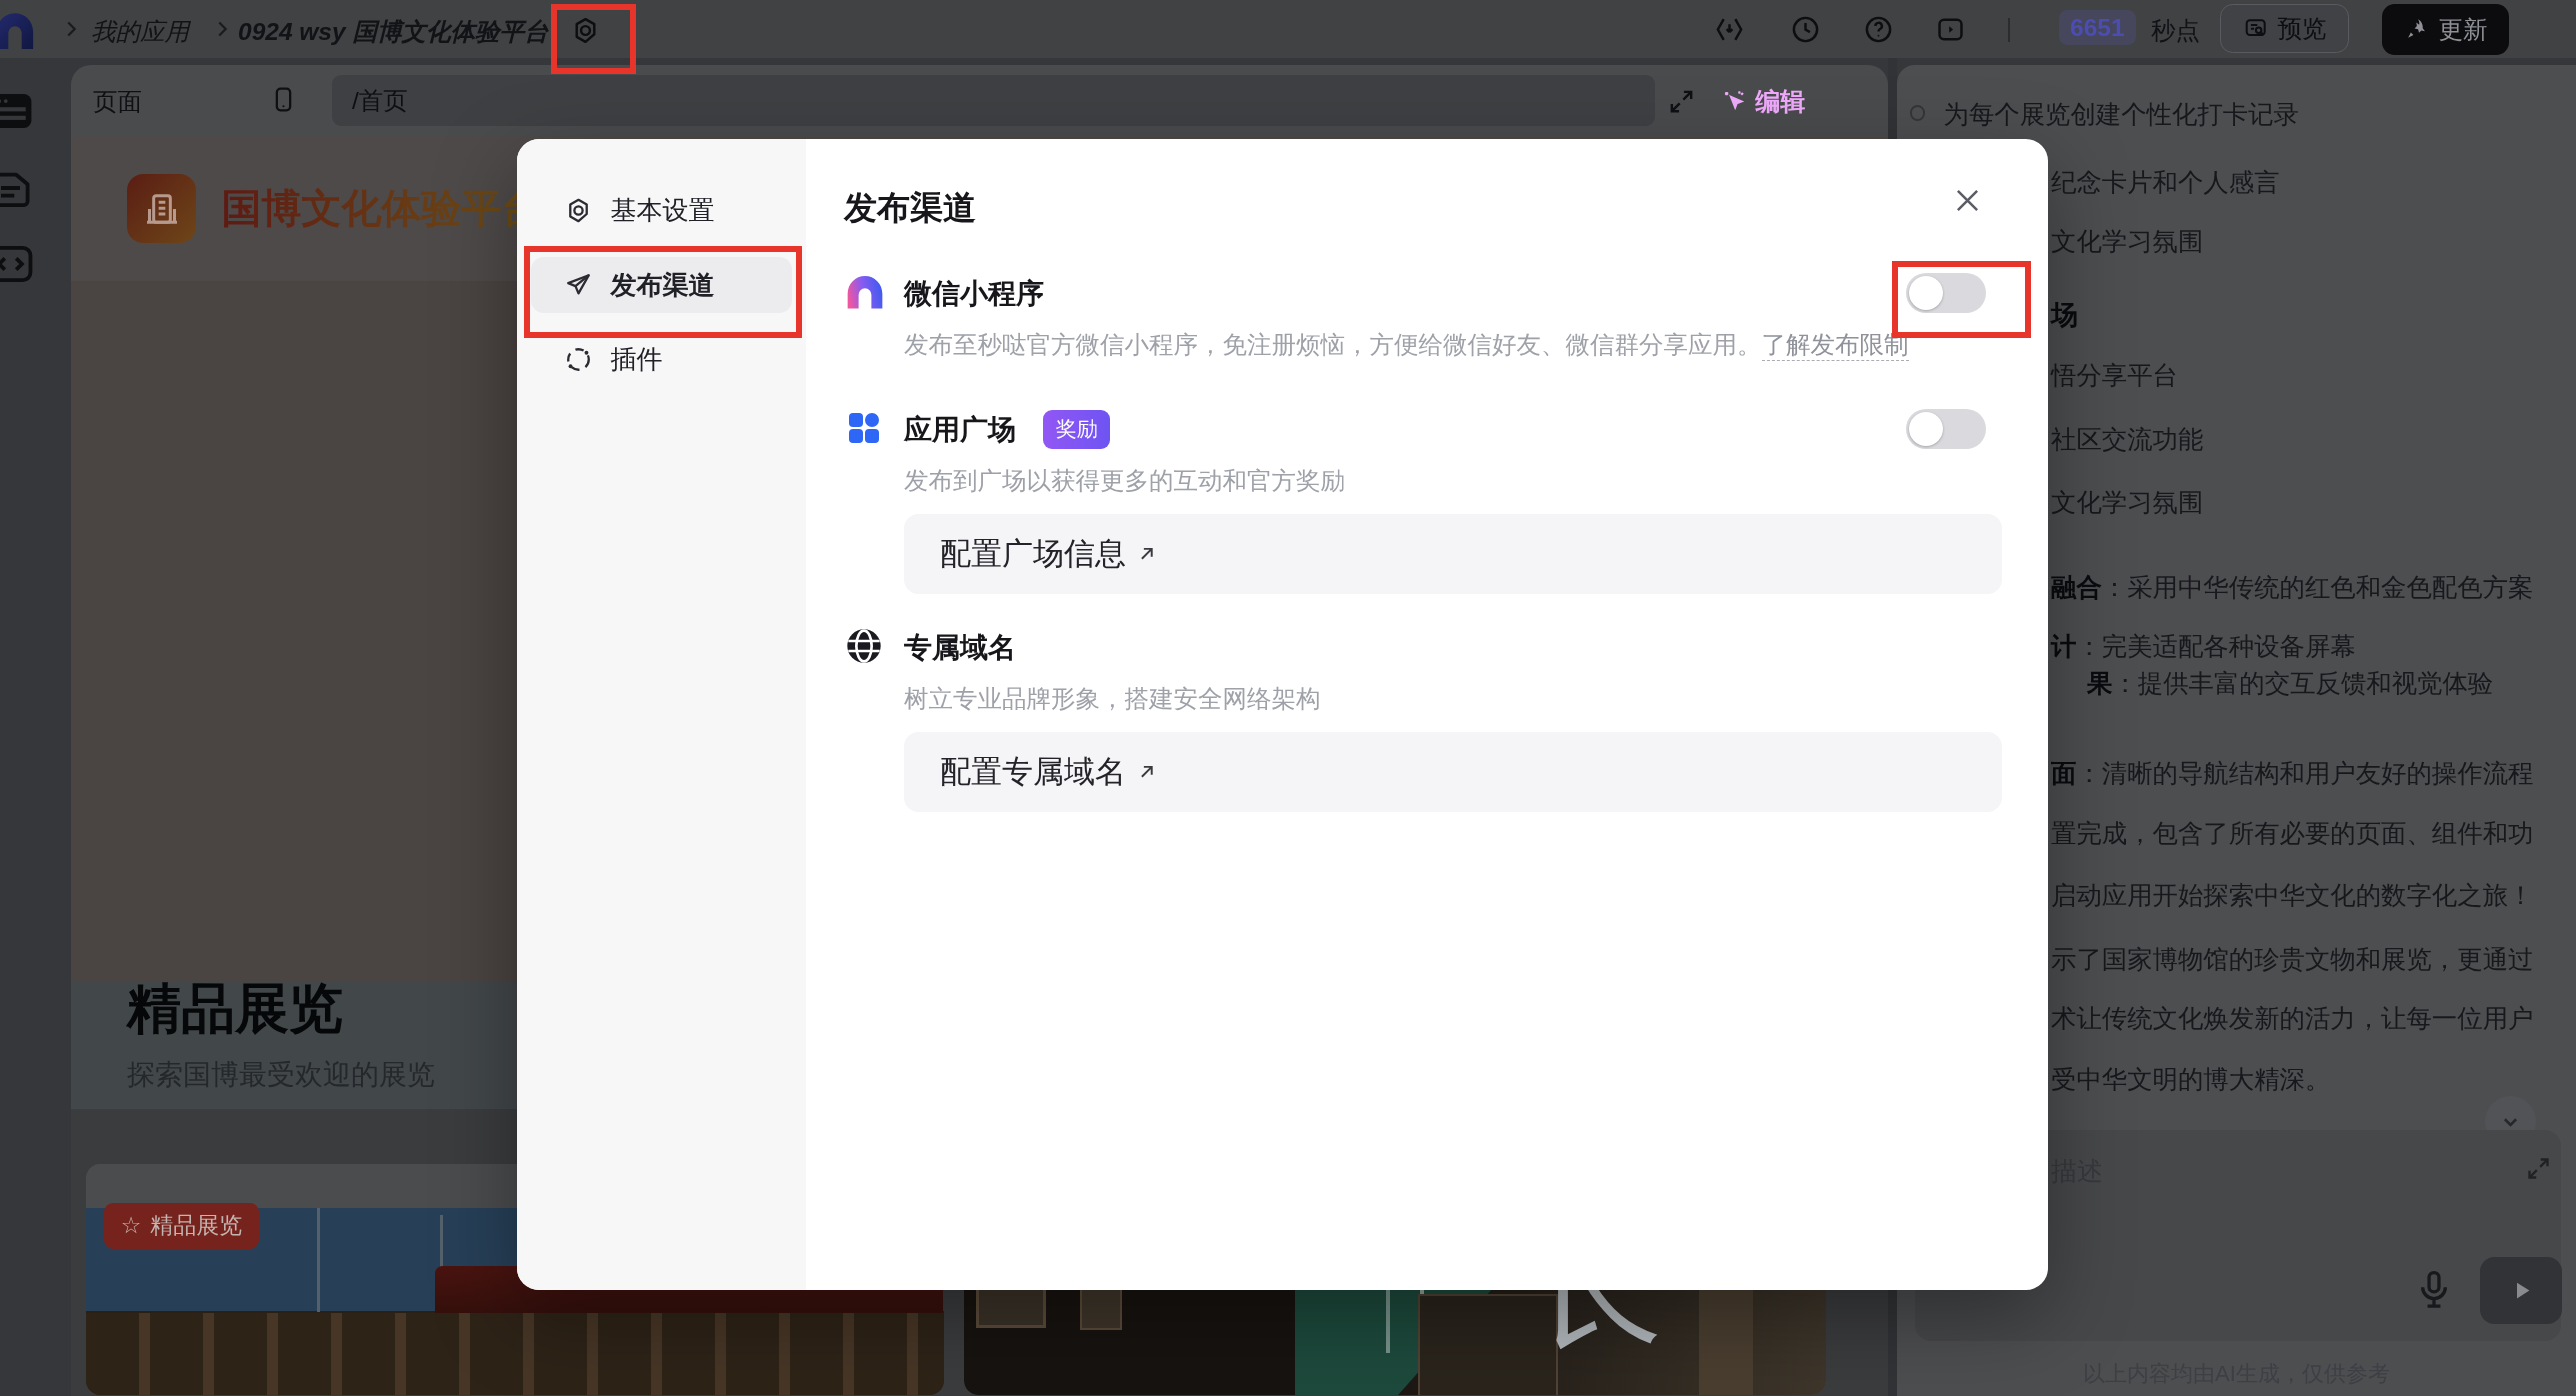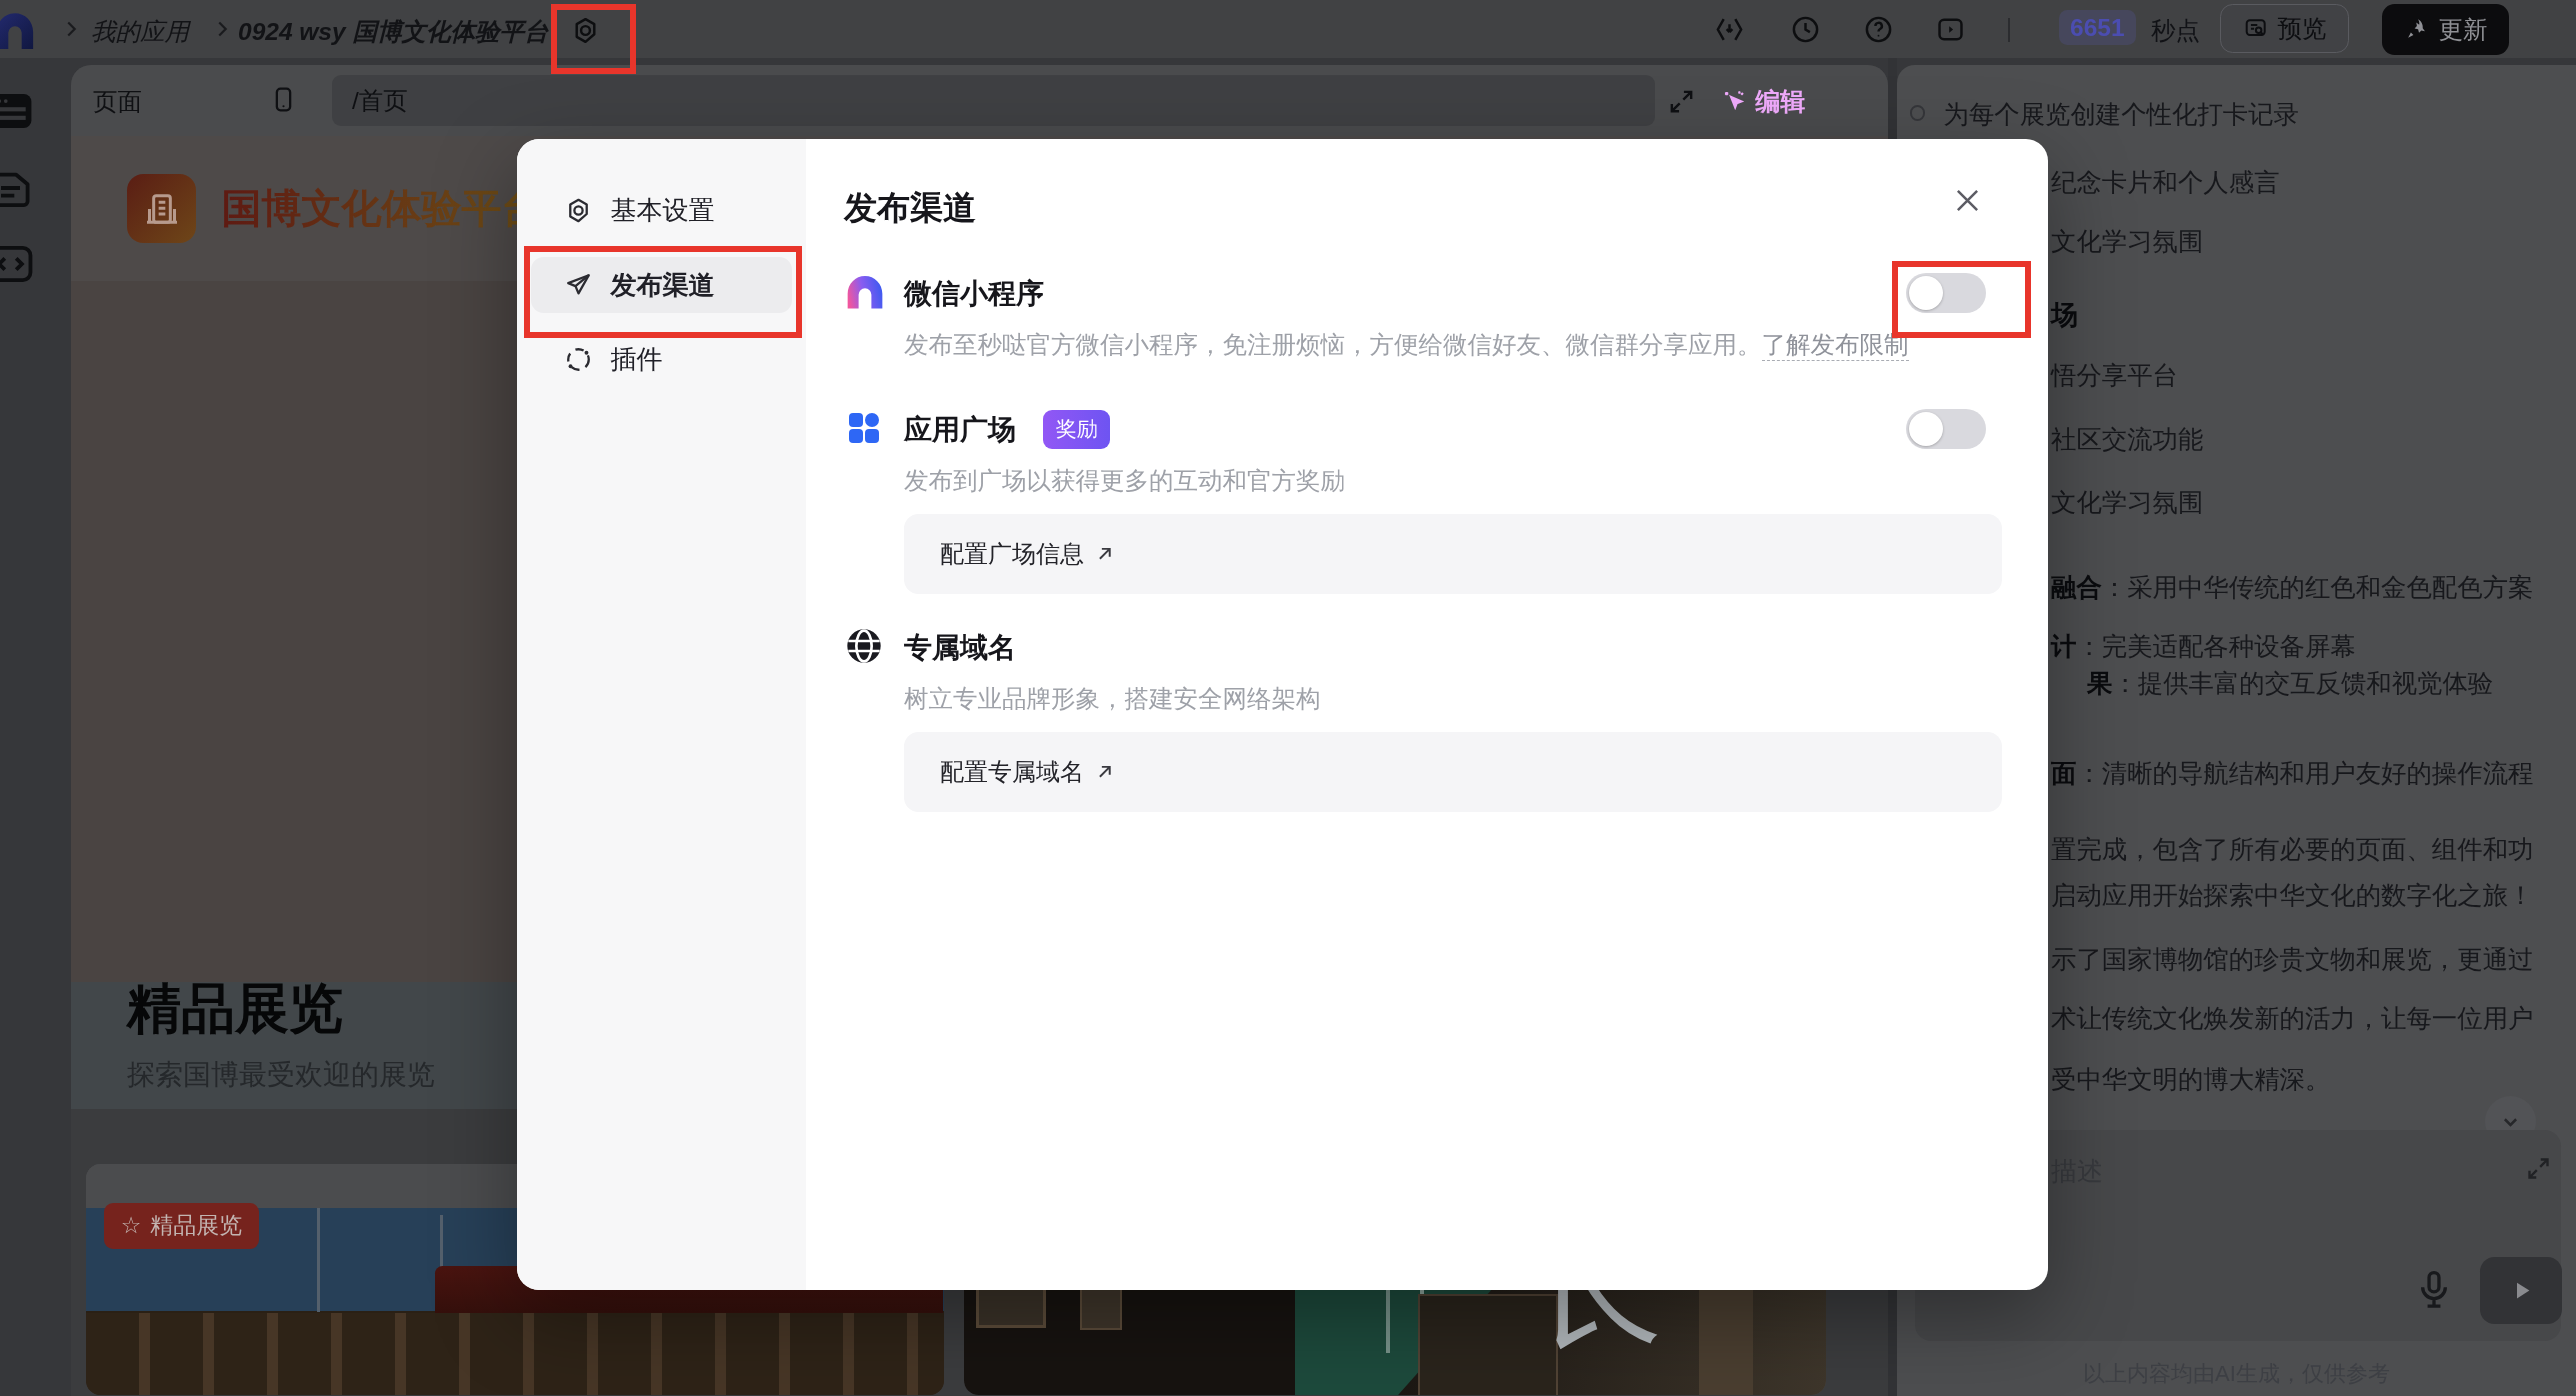--- a/index.html
+++ b/index.html
@@ -66,21 +66,21 @@
   .side-item svg{width:29px;height:29px;color:#2b2b31;}
   .side-item.active{background:#ececee;font-weight:600;}
   #modal-title{position:absolute;left:327px;top:47px;font-size:33px;font-weight:700;color:#16161b;}
   #modal-close{position:absolute;left:1434px;top:45px;width:33px;height:33px;color:#5c5c64;}
   .row-icon{position:absolute;left:327px;width:42px;height:42px;}
   .row-title{position:absolute;left:387px;font-size:28px;font-weight:600;color:#16161b;}
   .row-desc{position:absolute;left:387px;font-size:24.5px;color:#9ea1a8;white-space:nowrap;}
   .row-desc .link{color:#8f929a;border-bottom:1.8px dashed #a9acb3;padding-bottom:1.8px;}
   .toggle{position:absolute;left:1389px;width:80px;height:40px;border-radius:20px;background:#d9d9de;}
   .toggle .knob{position:absolute;left:2.7px;top:2.7px;width:34px;height:34px;border-radius:50%;background:#ffffff;box-shadow:0 0.9px 2.7px rgba(0,0,0,.25);}
-  .action-bar{position:absolute;left:387px;width:1098px;height:80px;background:#f5f5f7;border-radius:14.5px;display:flex;align-items:center;padding-left:36px;box-sizing:border-box;font-size:24px;color:#232329;gap:9px;}
+  .action-bar{position:absolute;left:387px;width:1098px;height:80px;background:#f5f5f7;border-radius:14.5px;display:flex;align-items:center;padding-left:36px;box-sizing:border-box;font-size:31px;color:#232329;gap:9px;}
   #plaza-badge{position:absolute;left:526px;background:linear-gradient(90deg,#9257f5,#6e54f2);color:#fff;font-size:21px;border-radius:9px;padding:5.4px 12.7px;}
 
   
   .anno{position:absolute;border:6.4px solid #e8352b;background:transparent;z-index:50;}
 </style>
 </head>
 <body>
 
 <div id="screen">
 
@@ -244,21 +244,21 @@
         <div class="rp-line" style="top: 101px; left: 154px;">纪念卡片和个人感言</div>
         <div class="rp-line" style="top: 160px; left: 154px;">文化学习氛围</div>
         <div class="rp-line rp-head" style="top: 232px; left: 154px;">场</div>
         <div class="rp-line" style="top: 294px; left: 154px; text-align: center;">悟分享平台</div>
         <div class="rp-line" style="top: 358px; left: 154px;">社区交流功能</div>
         <div class="rp-line" style="top: 421px; left: 154px;">文化学习氛围</div>
         <div class="rp-line" style="top: 506px; left: 154px;"><span class="b">融合</span>：采用中华传统的红色和金色配色方案</div>
         <div class="rp-line" style="top: 565px; left: 154px;"><span class="b">计</span>：完美适配各种设备屏幕</div>
         <div class="rp-line" style="top: 602px; left: 154px; margin-left: 36px;"><span class="b">果</span>：提供丰富的交互反馈和视觉体验</div>
         <div class="rp-line" style="top: 692px; left: 154px;"><span class="b">面</span>：清晰的导航结构和用户友好的操作流程</div>
-        <div class="rp-line" style="top: 752px; left: 154px; margin-top: 16px;">置完成，包含了所有必要的页面、组件和功</div>
+        <div class="rp-line" style="top: 752px; left: 154px;">置完成，包含了所有必要的页面、组件和功</div>
         <div class="rp-line" style="top: 814px; left: 154px;">启动应用开始探索中华文化的数字化之旅！</div>
         <div class="rp-line" style="top: 878px; left: 154px;">示了国家博物馆的珍贵文物和展览，更通过</div>
         <div class="rp-line" style="top: 937px; left: 154px;">术让传统文化焕发新的活力，让每一位用户</div>
         <div class="rp-line" style="top: 998px; left: 154px;">受中华文明的博大精深。</div>
       </div>
 
     <div id="scroll-btn">
       <svg style="width:27px;height:27px;" viewBox="0 0 24 24" fill="none" stroke="currentColor" stroke-width="2.2">
           <path d="M7 10l5 5 5-5"></path>
         </svg>

